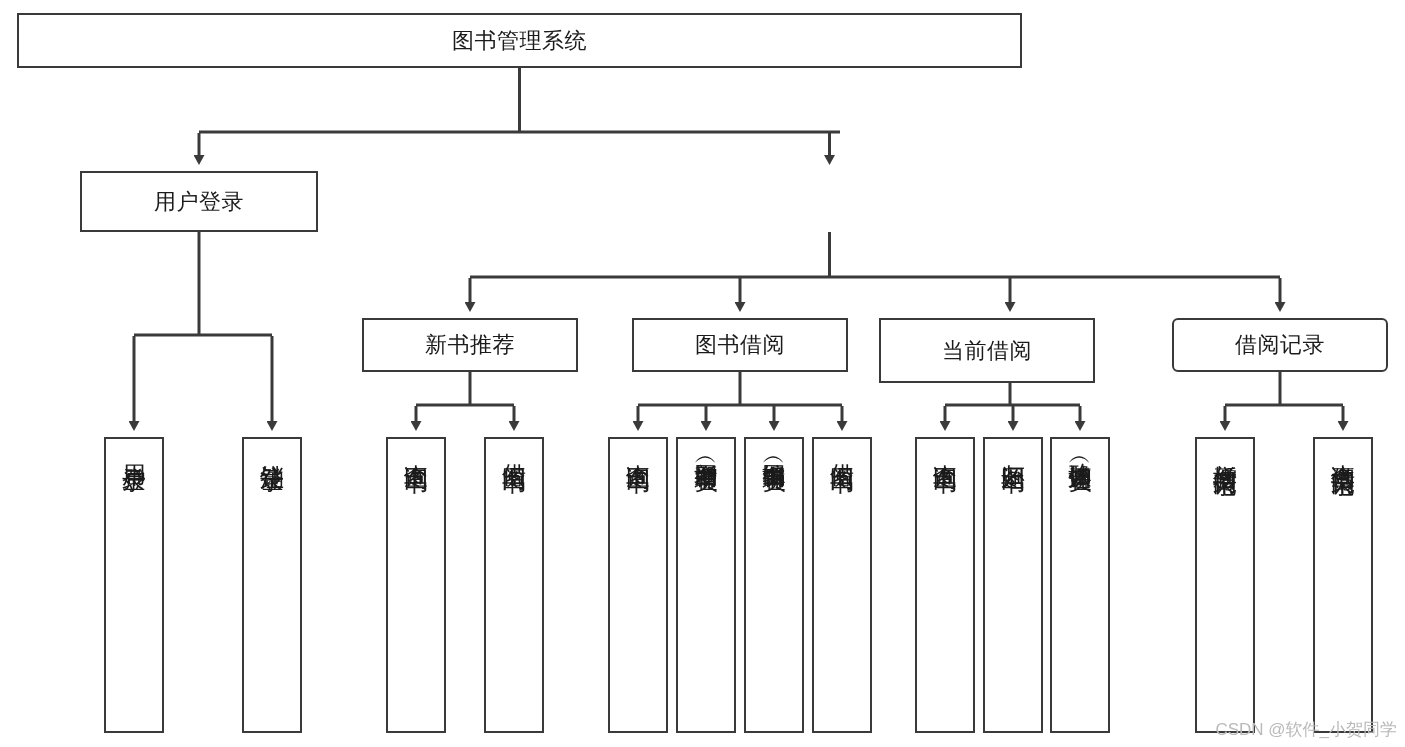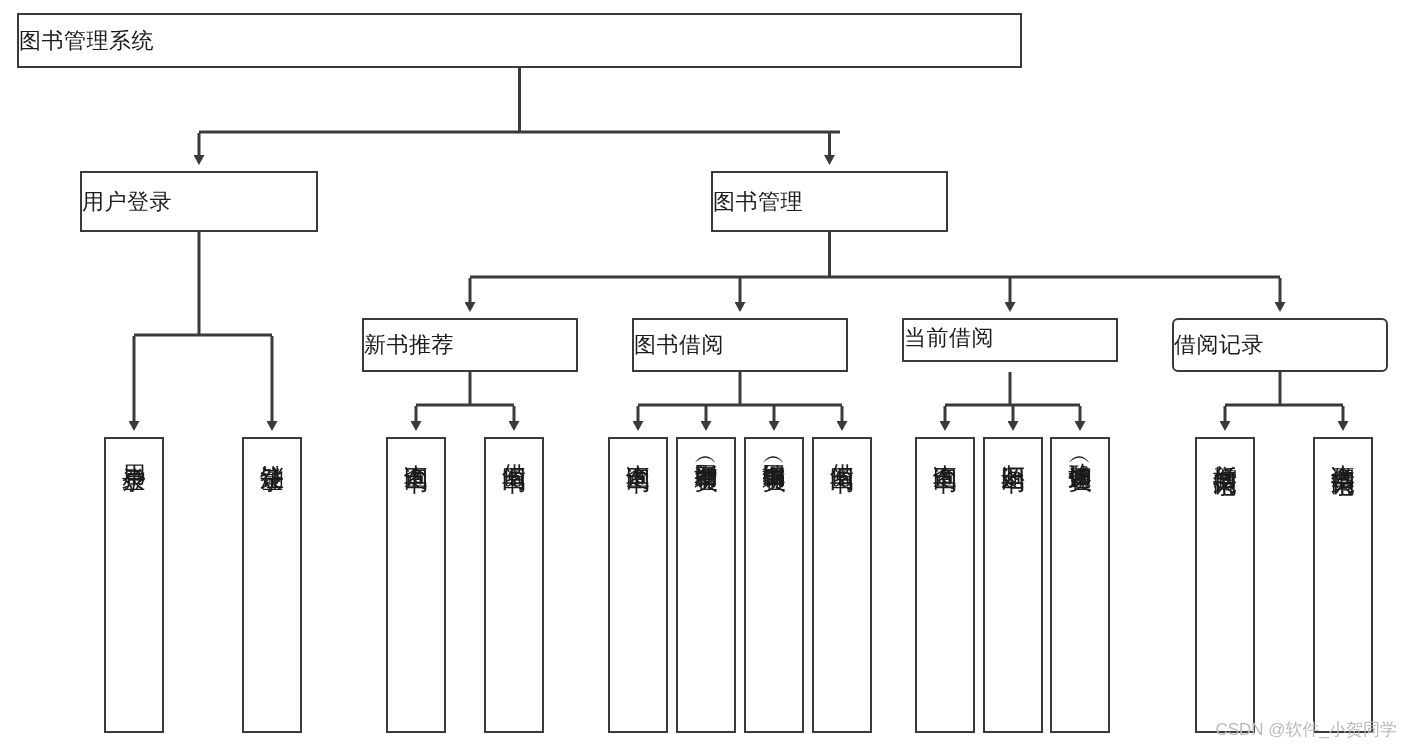--- a/index.html
+++ b/index.html
@@ -25,21 +25,21 @@
     height: 747px;
     pointer-events: none;
   }
   .node {
     position: absolute;
     box-sizing: border-box;
     background: #ffffff;
     border: 2px solid #3a3a3a;
     display: flex;
     align-items: center;
-    justify-content: flex-start;
+    justify-content: center;
     color: #1b1b1b;
   }
   .node .label {
     display: block;
     text-align: center;
     line-height: 1.15;
     white-space: nowrap;
   }
   .node.horiz .label {
     font-size: 22px;
@@ -127,31 +127,28 @@
     </g>
   </svg>
 
   <div class="node horiz" style="left:17px; top:13px; width:1005px; height:55px;">
     <span class="label">图书管理系统</span>
   </div>
 
   <div class="node horiz" style="left:80px; top:171px; width:238px; height:61px;">
     <span class="label">用户登录</span>
   </div>
-  <div class="node horiz" style="left:711px; top:171px; width:237px; height:61px;">
-    <span class="label">图书管理</span>
-  </div>
 
   <div class="node horiz" style="left:632px; top:318px; width:216px; height:54px;">
     <span class="label">图书借阅</span>
   </div>
   <div class="node horiz" style="left:362px; top:318px; width:216px; height:54px;">
     <span class="label">新书推荐</span>
   </div>
-  <div class="node horiz" style="left:902px; top:318px; width:216px; height:44px;font-family:Liberation Mono, monospace;">
+  <div class="node horiz" style="left:879px; top:318px; width:216px; height:65px;">
     <span class="label">当前借阅</span>
   </div>
   <div class="node horiz" style="left:1172px; top:318px; width:216px; height:54px;border-radius:6px;">
     <span class="label">借阅记录</span>
   </div>
 
   <div class="node vert" style="left:104px; top:437px; width:60px; height:296px;">
     <span class="label">用户登录</span>
   </div>
   <div class="node vert" style="left:242px; top:437px; width:60px; height:296px;">

